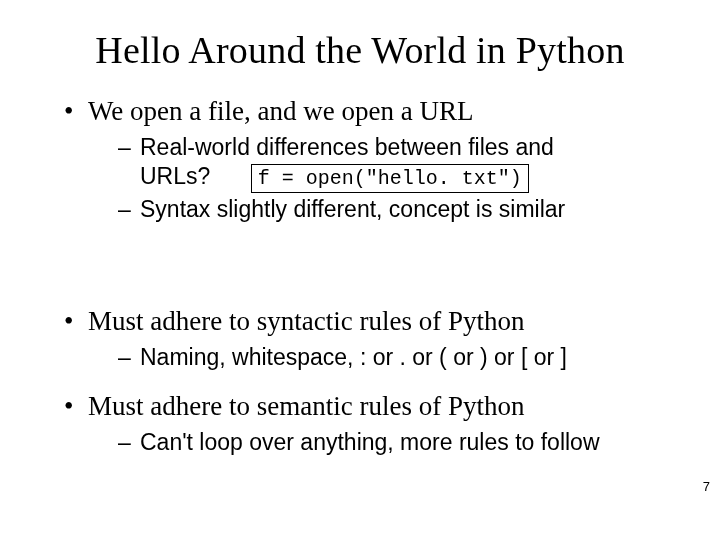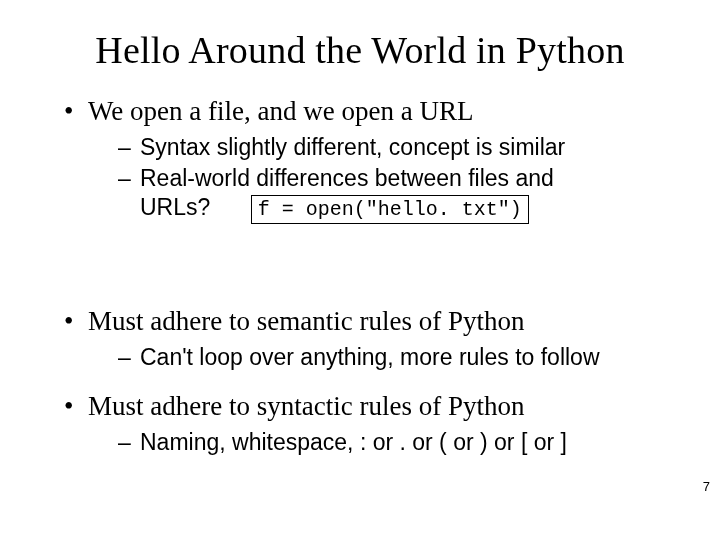--- a/index.html
+++ b/index.html
@@ -91,50 +91,50 @@
 
 <div class="slide">
 
   <div class="title">Hello Around the World in Python</div>
 
   <ul class="level1">
 
     <li>
       <span>We open a file, and we open a URL</span>
       <ul class="level2">
-        <li>Syntax slightly different, concept is similar</li>
         <li>
           <span class="inline-row">
             <span>Real-world differences between files and</span>
           </span>
           <span class="inline-row">
             <span>URLs?</span>
             <span class="code-box">f = open("hello. txt")</span>
           </span>
         </li>
+        <li>Syntax slightly different, concept is similar</li>
       </ul>
     </li>
 
   </ul>
 
   <div class="gap"></div>
 
   <ul class="level1">
 
     <li>
-      <span>Must adhere to semantic rules of Python</span>
+      <span>Must adhere to syntactic rules of Python</span>
       <ul class="level2">
-        <li>Can't loop over anything, more rules to follow</li>
+        <li>Naming, whitespace, : or . or ( or ) or [ or ]</li>
       </ul>
     </li>
 
     <li>
-      <span>Must adhere to syntactic rules of Python</span>
+      <span>Must adhere to semantic rules of Python</span>
       <ul class="level2">
-        <li>Naming, whitespace, : or . or ( or ) or [ or ]</li>
+        <li>Can't loop over anything, more rules to follow</li>
       </ul>
     </li>
 
   </ul>
 
   <div class="page-num">7</div>
 
 </div>
 
 </body></html>

